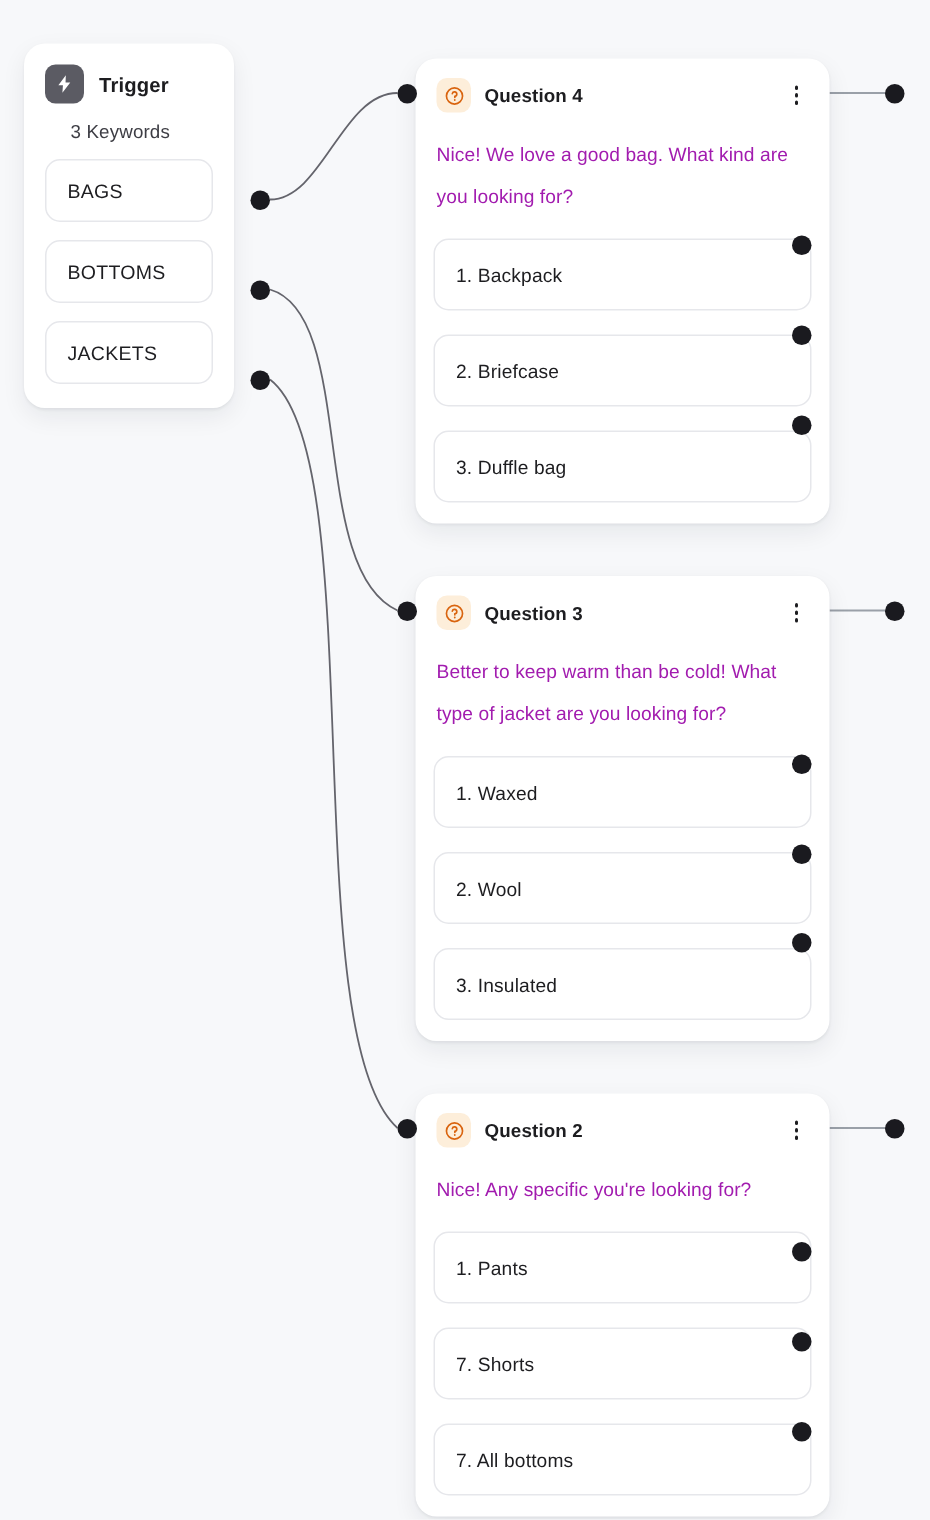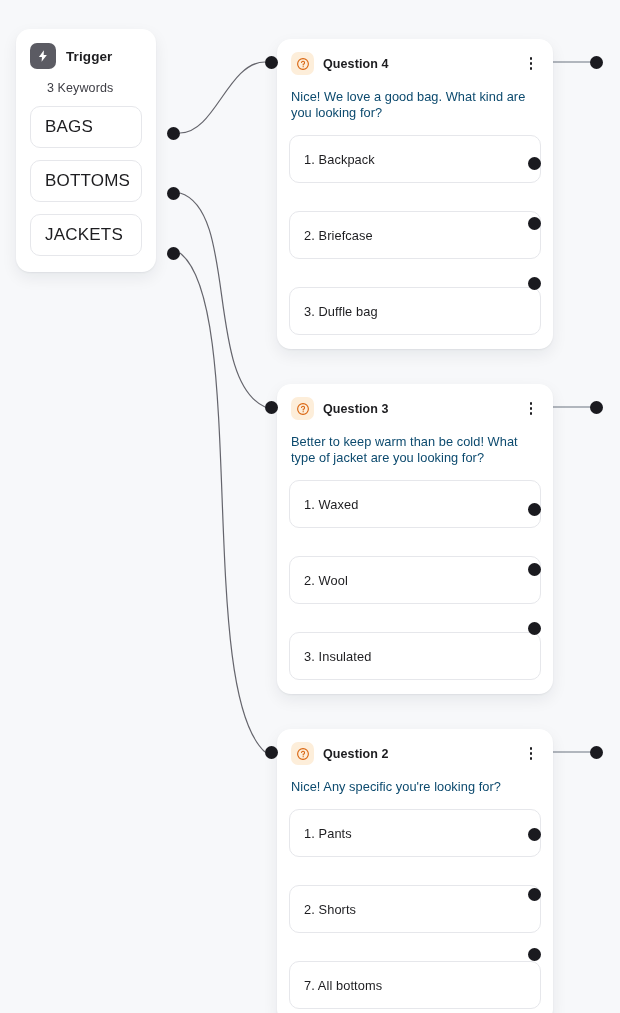--- a/index.html
+++ b/index.html
@@ -113,21 +113,21 @@
 
   .keyword-chip {
     position: relative;
     height: 42px;
     border: 1px solid #e6e7eb;
     border-radius: 10px;
     background: #fff;
     display: flex;
     align-items: center;
     padding: 0 14px;
-    font-size: 17px;
+    font-size: 13px;
     color: #1d1d20;
     letter-spacing: .2px;
   }
 
   
   .question-node {
     position: absolute;
     left: 277px;
     width: 276px;
     background: #ffffff;
@@ -182,30 +182,30 @@
     width: 2.8px;
     height: 2.8px;
     border-radius: 50%;
     background: #1d1d20;
     display: block;
   }
 
   .q-text {
     margin: 14px 2px 0 2px;
     font-size: 12.8px;
-    line-height: 16px;
-    color: #0c4a6e;
+    line-height: 28px;
+    color: #a21caf;
     letter-spacing: .05px;
   }
 
   .answer-list {
     margin-top: 14px;
     display: flex;
     flex-direction: column;
-    gap: 28px;
+    gap: 16px;
   }
 
   .answer-chip {
     position: relative;
     height: 48px;
     border: 1px solid #e6e7eb;
     border-radius: 10px;
     background: #fff;
     display: flex;
     align-items: center;
@@ -356,21 +356,21 @@
       </div>
     </div>
 
     <div class="q-text">Nice! Any specific you're looking for?</div>
 
     <div class="answer-list">
       <div class="answer-chip">
         <span>1. Pants</span>
       </div>
       <div class="answer-chip">
-        <span>2. Shorts</span>
+        <span>7. Shorts</span>
       </div>
       <div class="answer-chip">
         <span>7. All bottoms</span>
       </div>
     </div>
   </div>
 
   <div class="port" style="left:265px; top:746px;"></div>
   <div class="port" style="left:590px; top:746px;"></div>
   <div class="port" style="left:528px; top:828px;"></div>

